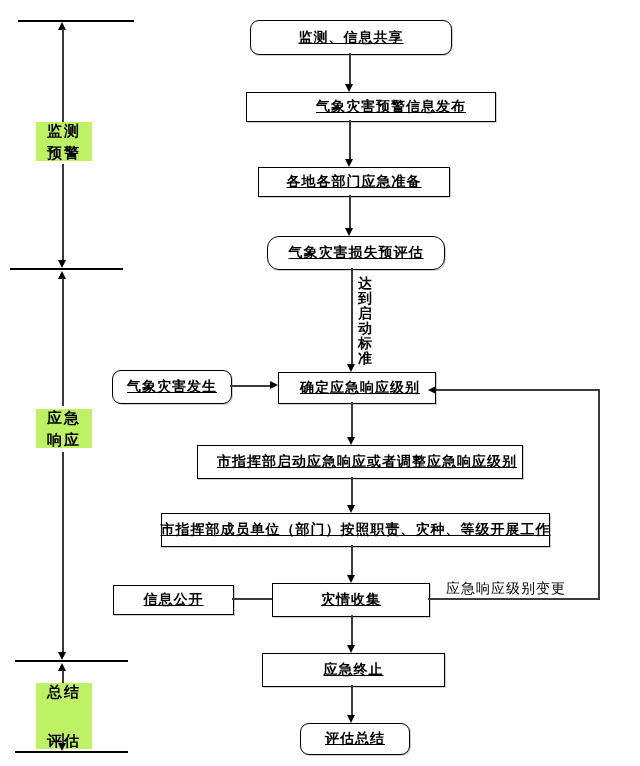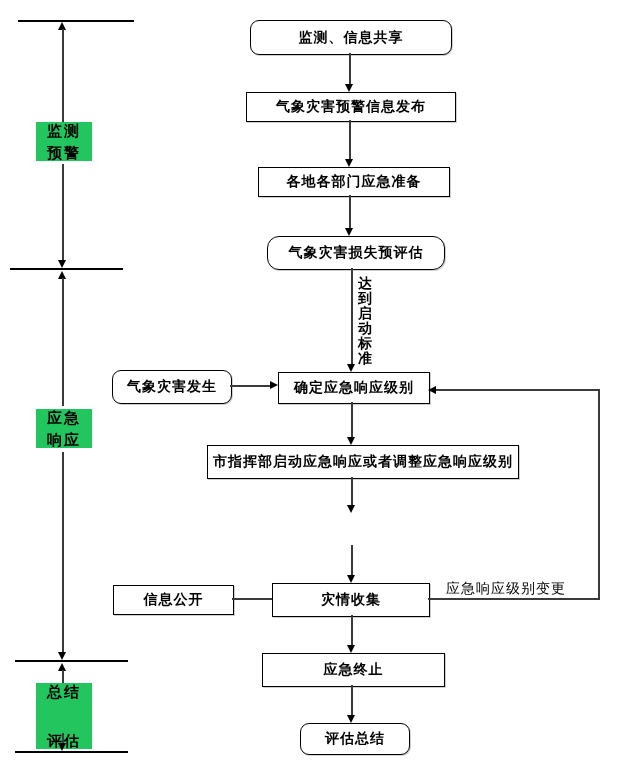--- a/index.html
+++ b/index.html
@@ -5,33 +5,34 @@
   html,body{margin:0;padding:0;background:#ffffff;}
   #canvas{
     position:relative;width:640px;height:766px;background:#ffffff;overflow:hidden;
     font-family:"Liberation Sans","DejaVu Sans",sans-serif;color:#000;
   }
   .node{
     position:absolute;border:1.6px solid #000;background:#fff;
     display:flex;align-items:center;justify-content:center;
     font-size:14px;font-weight:bold;letter-spacing:1px;white-space:nowrap;
     box-shadow:1px 1px 0 rgba(120,120,120,.35);
+    text-decoration:underline;
   }
   .rounded{border-radius:9px;}
   .vline{position:absolute;width:2px;background:#3a3a3a;}
   .hline{position:absolute;height:2px;background:#3a3a3a;}
   .railline{position:absolute;height:1.8px;background:#000;}
   .arr{position:absolute;width:0;height:0;}
   .arr-down{border-left:4.5px solid transparent;border-right:4.5px solid transparent;border-top:8px solid #000;}
   .arr-up{border-left:4.5px solid transparent;border-right:4.5px solid transparent;border-bottom:8px solid #000;}
   .arr-right{border-top:4.5px solid transparent;border-bottom:4.5px solid transparent;border-left:8px solid #000;}
   .arr-left{border-top:4.5px solid transparent;border-bottom:4.5px solid transparent;border-right:8px solid #000;}
   .phase{
     position:absolute;left:36px;width:56px;text-align:center;
-    font-size:15px;font-weight:bold;letter-spacing:2px;background:#22c55e;
+    font-size:15px;font-weight:bold;letter-spacing:2px;background:#bef264;
     display:flex;flex-direction:column;gap:5px;line-height:17px;
   }
   .vtext{
     position:absolute;width:16px;font-size:14px;font-weight:bold;line-height:15px;
     word-break:break-all;text-align:center;background:#fff;
   }
   .edgelabel{
     position:absolute;font-size:14px;font-weight:normal;letter-spacing:1px;white-space:nowrap;
   }
 </style>
@@ -66,26 +67,27 @@
   <div class="arr arr-up" style="left:58px;top:663px;"></div>
   <div class="vline" style="left:62px;top:670px;height:20px;"></div>
   <div class="phase" style="top:683px;gap:32px;">
     <span>总结</span>
     <span>评估</span>
   </div>
   <div class="vline" style="left:62px;top:733px;height:10px;"></div>
   <div class="arr arr-down" style="left:58px;top:743px;"></div>
 
   <div class="node rounded" style="left:250px;top:20px;width:200px;height:33px;">监测、信息共享</div>
-  <div class="node" style="left:246px;top:92px;width:208px;height:28px;">气象灾害预警信息发布</div>
+  <div class="node" style="left:246px;top:92px;width:208px;height:28px;padding-left:40px;">气象灾害预警信息发布</div>
   <div class="node" style="left:258px;top:167px;width:190px;height:28px;text-align:center;">各地各部门应急准备</div>
   <div class="node" style="left:267px;top:236px;width:176px;height:32px;border-radius:12px;">气象灾害损失预评估</div>
   <div class="node rounded" style="left:112px;top:370px;width:118px;height:32px;">气象灾害发生</div>
-  <div class="node" style="left:278px;top:372px;width:150px;height:30px;">确定应急响应级别</div>
-  <div class="node" style="left:207px;top:445px;width:310px;height:32px;">市指挥部启动应急响应或者调整应急响应级别</div>
+  <div class="node" style="left:278px;top:372px;width:150px;height:30px;padding-left:6px;">确定应急响应级别</div>
+  <div class="node" style="left:197px;top:445px;width:310px;height:32px;padding-left:14px;">市指挥部启动应急响应或者调整应急响应级别</div>
+  <div class="node" style="left:161px;top:513px;width:387px;height:32px;">市指挥部成员单位（部门）按照职责、灾种、等级开展工作</div>
   <div class="node" style="left:113px;top:585px;width:119px;height:28px;">信息公开</div>
   <div class="node" style="left:272px;top:583px;width:156px;height:32px;">灾情收集</div>
   <div class="node" style="left:262px;top:653px;width:181px;height:32px;">应急终止</div>
   <div class="node rounded" style="left:300px;top:723px;width:108px;height:30px;">评估总结</div>
 
   <div class="vline" style="left:349px;top:53px;height:31px;"></div>
   <div class="arr arr-down" style="left:345px;top:84px;"></div>
 
   <div class="vline" style="left:349px;top:120px;height:39px;"></div>
   <div class="arr arr-down" style="left:345px;top:159px;"></div>

